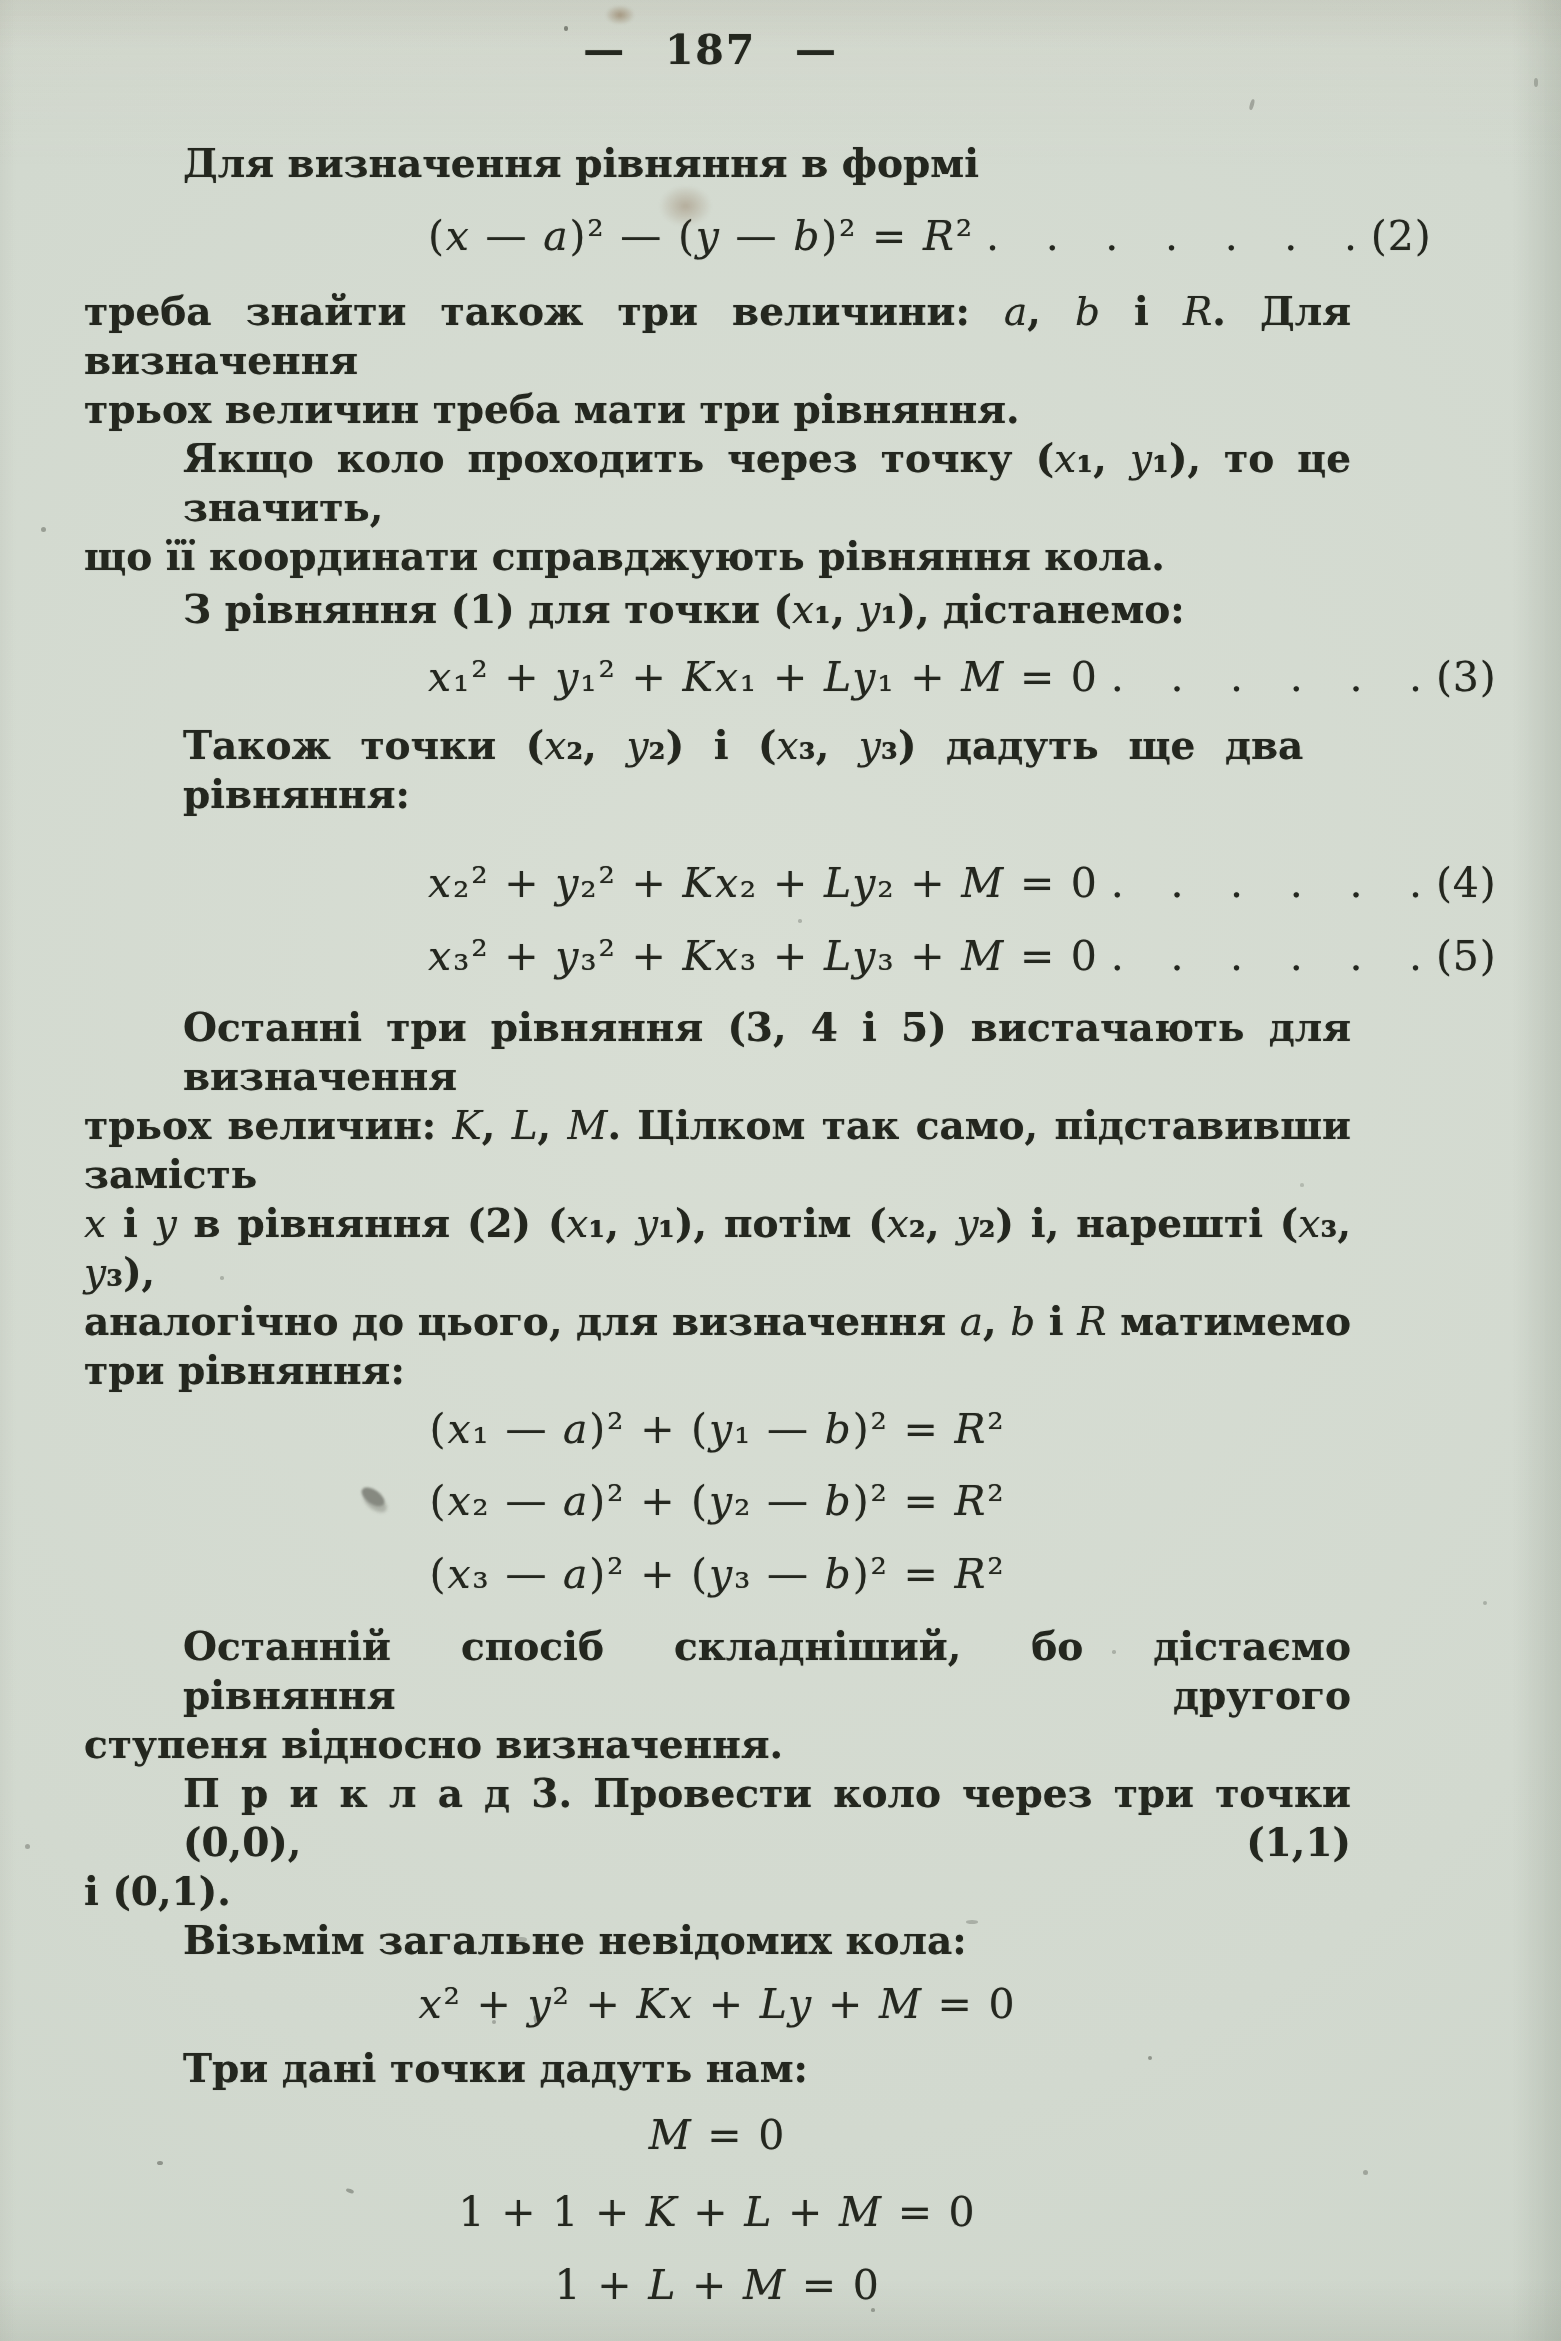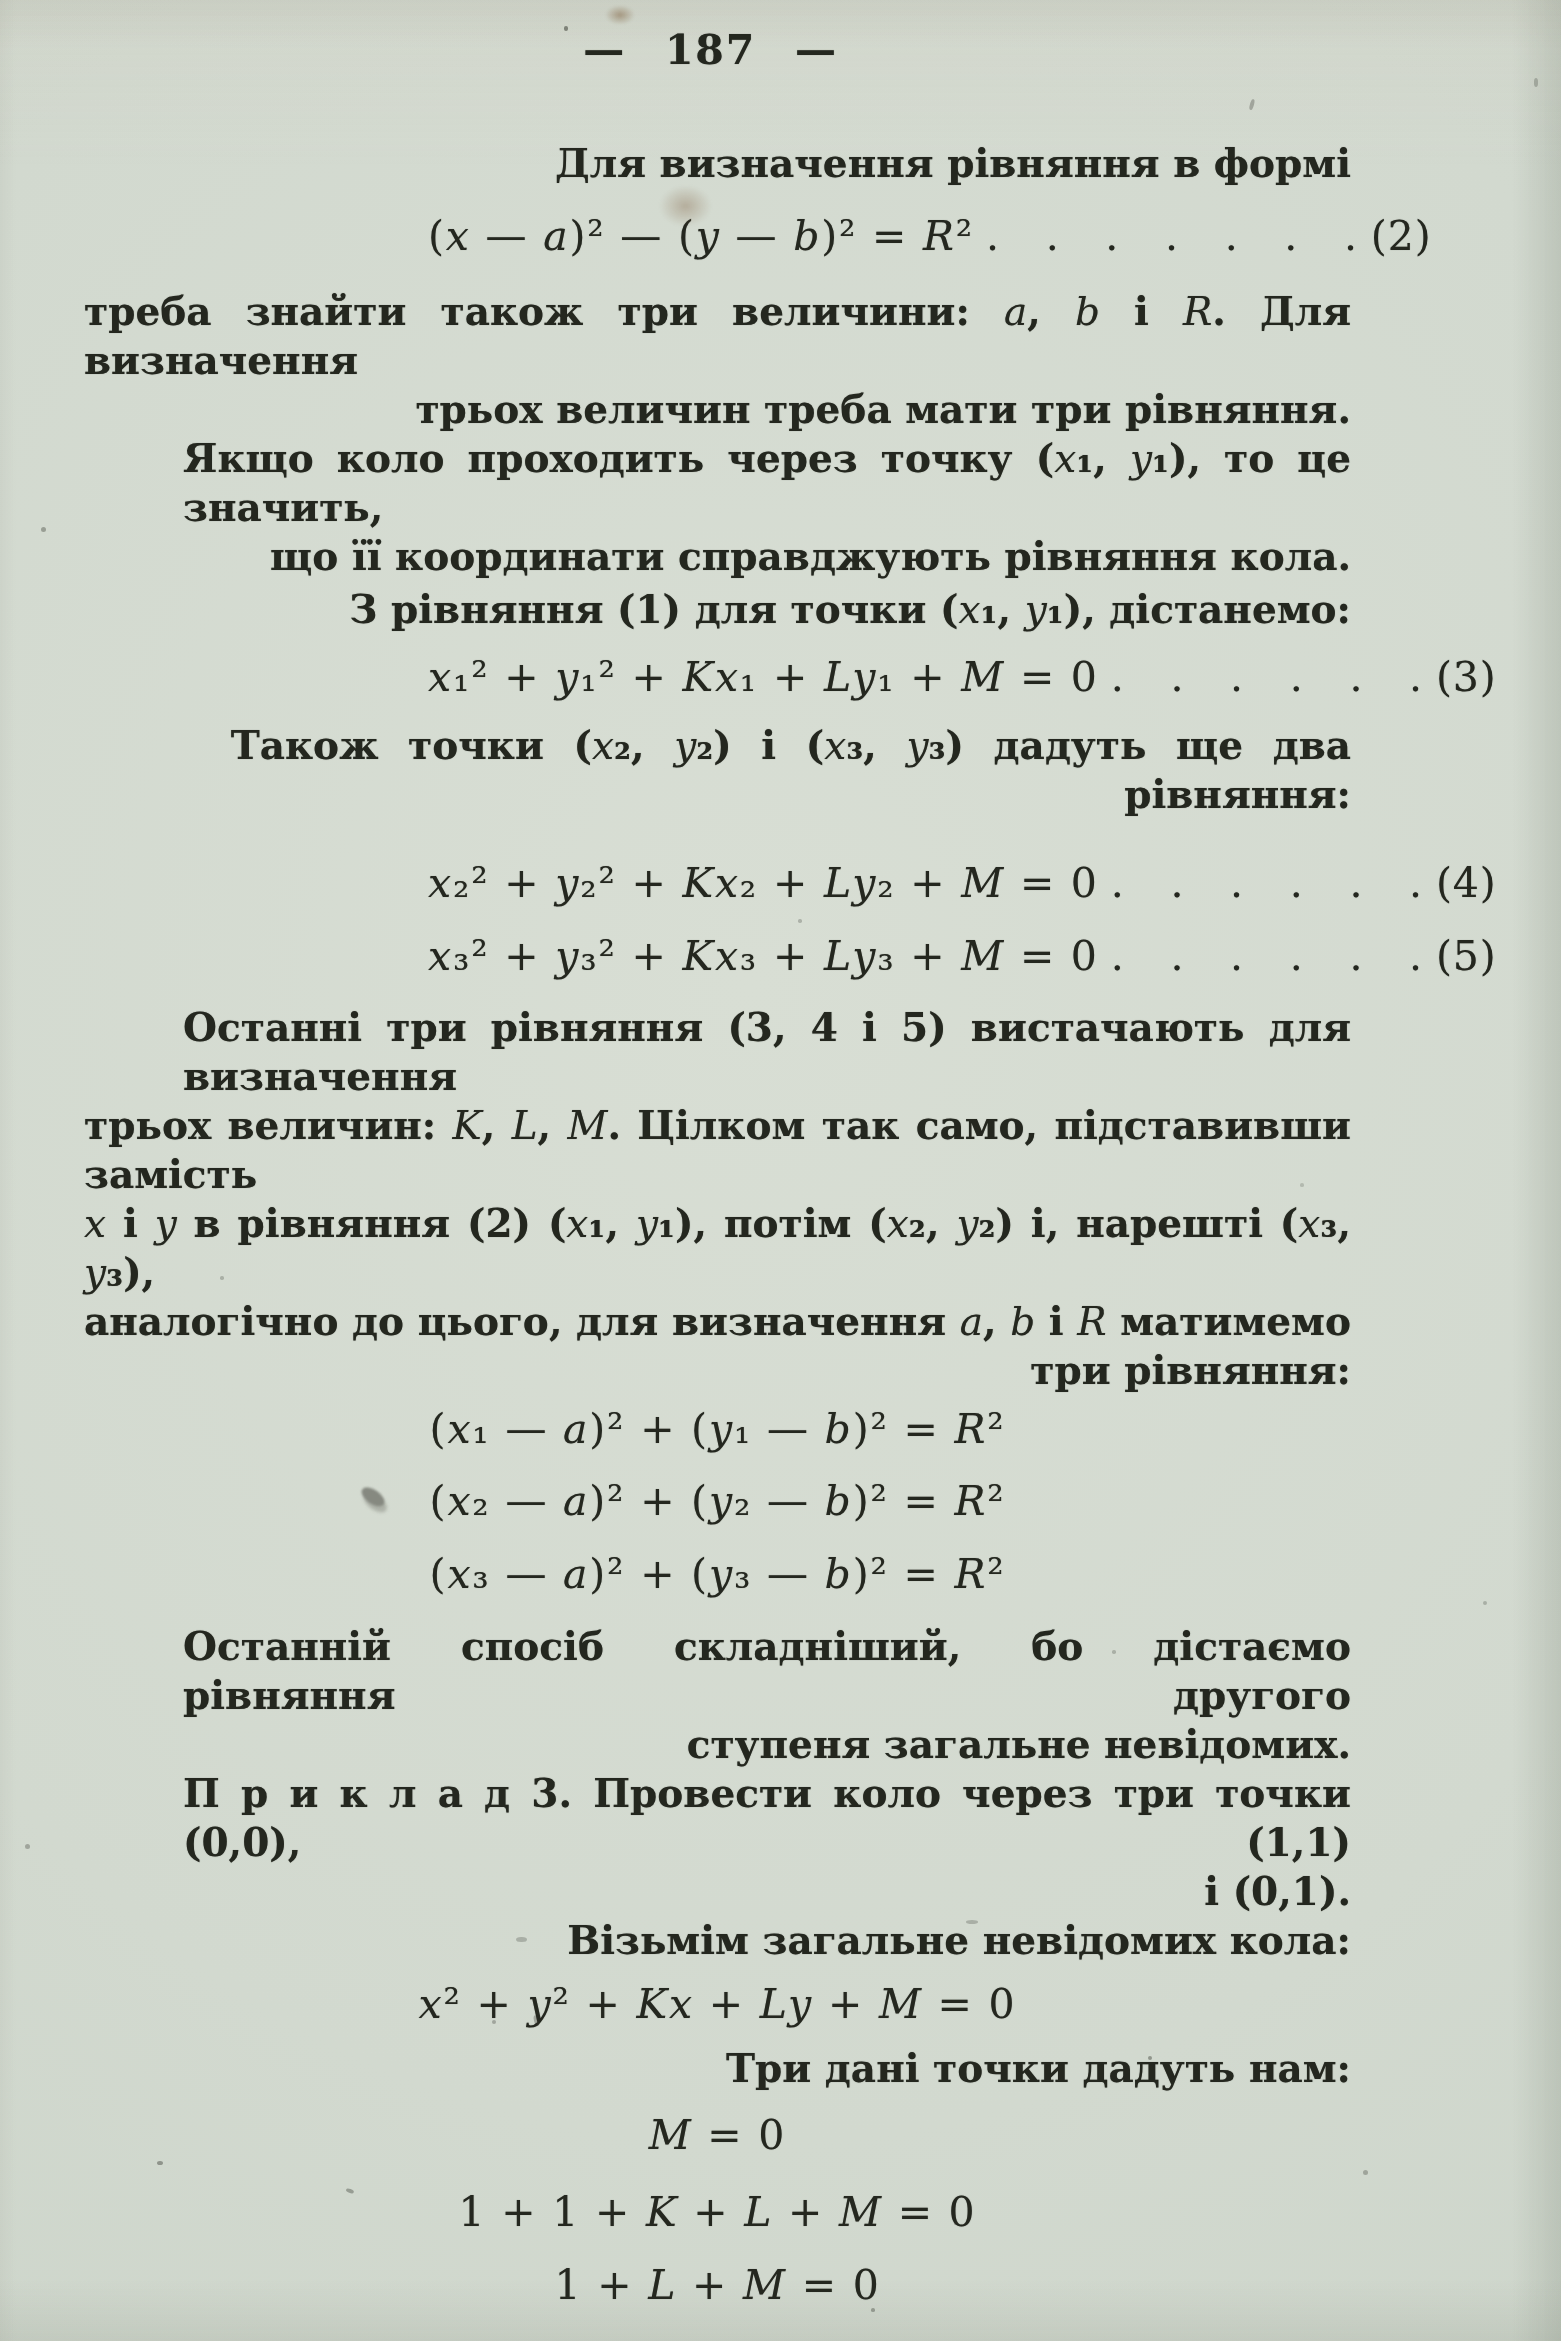--- a/index.html
+++ b/index.html
@@ -26,21 +26,21 @@
   }
 
   #content {
     position:absolute; left:84px; top:0; width:1267px;
   }
 
   .para {
     margin:0; font-size:39px; line-height:49px; font-weight:700;
     text-shadow:0 0 0.9px rgba(30,32,26,.5);
   }
-  .line { display:block;text-align:right; }
+  .line { display:block; }
   .line.just { text-align:justify; text-align-last:justify; }
   .line.ind  { padding-left:99px; box-sizing:border-box; }
   .line.wide { word-spacing:16px; }
 
   .v { font-style:italic; font-weight:400; }
 
   .formula {
     display:flex; justify-content:center; align-items:baseline;
     font-size:41px; line-height:56px; font-weight:500;
     text-shadow:0 0 0.9px rgba(30,32,26,.45);
@@ -143,21 +143,21 @@
       <span class="f-main">(<i class="v">x</i>₁ — <i class="v">a</i>)² + (<i class="v">y</i>₁ — <i class="v">b</i>)² = <i class="v">R</i>²</span>
     </div>
     <div class="formula b11">
       <span class="f-main">(<i class="v">x</i>₂ — <i class="v">a</i>)² + (<i class="v">y</i>₂ — <i class="v">b</i>)² = <i class="v">R</i>²</span>
     </div>
     <div class="formula b12">
       <span class="f-main">(<i class="v">x</i>₃ — <i class="v">a</i>)² + (<i class="v">y</i>₃ — <i class="v">b</i>)² = <i class="v">R</i>²</span>
     </div>
     <p class="para b13">
       <span class="line ind just">Останній спосіб складніший, бо дістаємо рівняння другого</span>
-      <span class="line">ступеня загальне невідомих.</span>
+      <span class="line">ступеня відносно визначення.</span>
     </p>
     <p class="para b14">
       <span class="line ind just">П р и к л а д 3. Провести коло через три точки (0,0), (1,1)</span>
       <span class="line">і (0,1).</span>
     </p>
     <p class="para b15">
       <span class="line ind">Візьмім загальне невідомих кола:</span>
     </p>
     <div class="formula b16">
       <span class="f-main"><i class="v">x</i>² + <i class="v">y</i>² + <i class="v">Kx</i> + <i class="v">Ly</i> + <i class="v">M</i> = 0</span>

